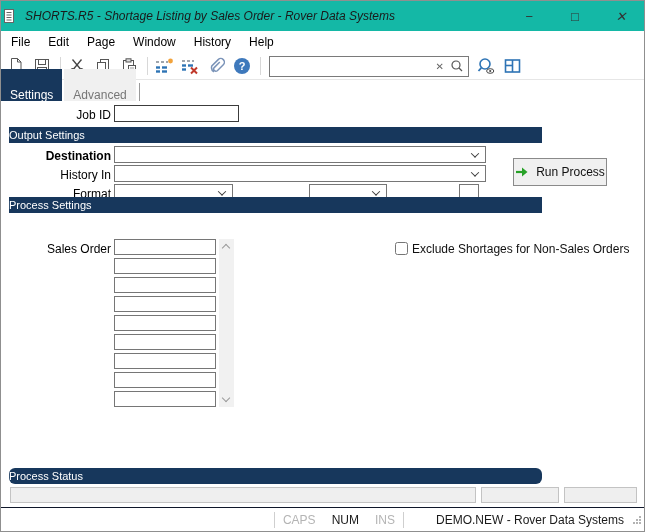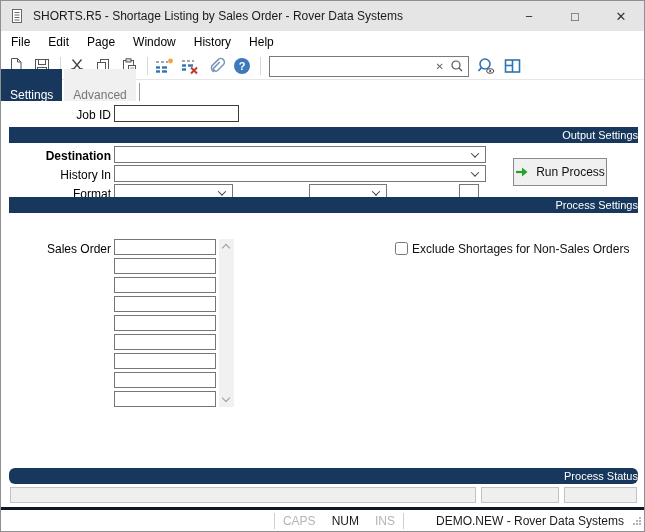--- a/index.html
+++ b/index.html
@@ -6,21 +6,21 @@
     --navy:#17375C; --accent:#2E74B5; --green:#27A127;
     --border-dark:#5a5a5a; --border-mid:#767676; --border-light:#c3c3c3;
     --disabled-bg:#efefef;
   }
   *{box-sizing:border-box;}
   body{margin:0;background:#fff;font-family:"Liberation Sans",sans-serif;}
   .window{position:relative;width:645px;height:532px;background:#fff;
     border:1px solid #8f8f8f;overflow:hidden;font-size:12px;color:#111;}
 
   
-  .titlebar{position:absolute;top:0;left:0;right:0;height:30px;display:flex;align-items:center;padding-left:8px;background:#e5e5e5;}
+  .titlebar{position:absolute;top:0;left:0;right:0;height:30px;display:flex;align-items:center;padding-left:0;background:#14b8a6;font-style:italic;}
   .title-text{margin-left:8px;font-size:12px;color:#1a1a1a;white-space:nowrap;}
   .win-btns{position:absolute;right:0;top:0;height:30px;display:flex;}
   .win-btn{width:46px;height:30px;display:flex;align-items:center;justify-content:center;font-size:13px;color:#333;cursor:default;}
 
   
   .menubar{position:absolute;top:30px;left:0;right:0;height:22px;display:flex;align-items:center;padding-left:1px;}
   .menu-item{padding:0 9px;line-height:22px;color:#000;}
 
   
   .toolbar{position:absolute;top:52px;left:0;right:0;height:27px;display:flex;align-items:center;padding-left:3px;border-bottom:1px solid #e6e6e6;}
@@ -33,22 +33,22 @@
 
   
   .tabbar{position:absolute;top:80px;left:0;height:20px;display:flex;align-items:flex-end;}
   .tab{height:20px;line-height:20px;padding:16px 9px;font-size:12px;text-align:center;}
   .tab.active{background:var(--navy);color:#fff;}
   .tab.inactive{background:#f0f0f0;color:#767676;margin-left:2px;}
   .tab-divider{width:1px;height:18px;background:#9a9a9a;margin-left:3px;}
 
   
   .lbl{position:absolute;width:110px;text-align:right;font-size:12px;color:#000;white-space:nowrap;}
-  .section-bar{position:absolute;left:8px;width:629px;height:16px;background:var(--navy);color:#fff;
-    font-size:11px;text-align:right;line-height:16px;}
+  .section-bar{position:absolute;left:8px;width:533px;height:16px;background:var(--navy);color:#fff;
+    font-size:11px;text-align:left;line-height:16px;}
   .txt-input{position:absolute;background:#fff;border:1px solid var(--border-mid);font:12px "Liberation Sans",sans-serif;padding:0 3px;outline:none;}
   .dropdown{position:absolute;height:17px;background:#fff;border:1px solid var(--border-mid);display:flex;align-items:center;}
   .dropdown .val{flex:1;padding-left:4px;font-size:12px;}
   .chev{width:6px;height:6px;border-right:1.4px solid #3c3c3c;border-bottom:1.4px solid #3c3c3c;transform:rotate(45deg) translate(-1px,-1px);margin-right:7px;}
 
   .run-btn{position:absolute;left:512px;top:157px;width:94px;height:28px;background:#f0f0f0;border:1px solid #8a8a8a;
     display:flex;align-items:center;justify-content:center;gap:6px;font-size:12px;color:#111;}
 
   
   .so-list{position:absolute;left:113px;top:238px;width:102px;}
@@ -62,21 +62,21 @@
   .checkbox-label{position:absolute;left:411px;top:241px;font-size:12px;}
 
   
   .status-fields{position:absolute;left:0;top:486px;width:645px;height:16px;}
   .status-field{position:absolute;height:16px;background:var(--disabled-bg);border:1px solid var(--border-light);}
   .status-field:nth-child(1){left:9px;width:466px;}
   .status-field:nth-child(2){left:480px;width:78px;}
   .status-field:nth-child(3){left:563px;width:73px;}
 
   
-  .statusbar{position:absolute;left:0;right:0;bottom:0;height:24px;border-top:3px solid #0f172a;
+  .statusbar{position:absolute;left:0;right:0;bottom:0;height:24px;border-top:1px solid #0f172a;
     display:flex;align-items:center;justify-content:flex-end;background:#fff;font-size:12px;}
   .sb-sep{width:1px;height:16px;background:#cfcfcf;}
   .sb-ind{padding:0 8px;color:#b4b4b4;}
   .sb-ind.on{color:#1a1a1a;}
   .sb-session{padding:0 8px;color:#1a1a1a;white-space:nowrap;margin-left:24px;}
   .grip{margin-right:2px;}
 </style>
 </head>
 <body>
 

